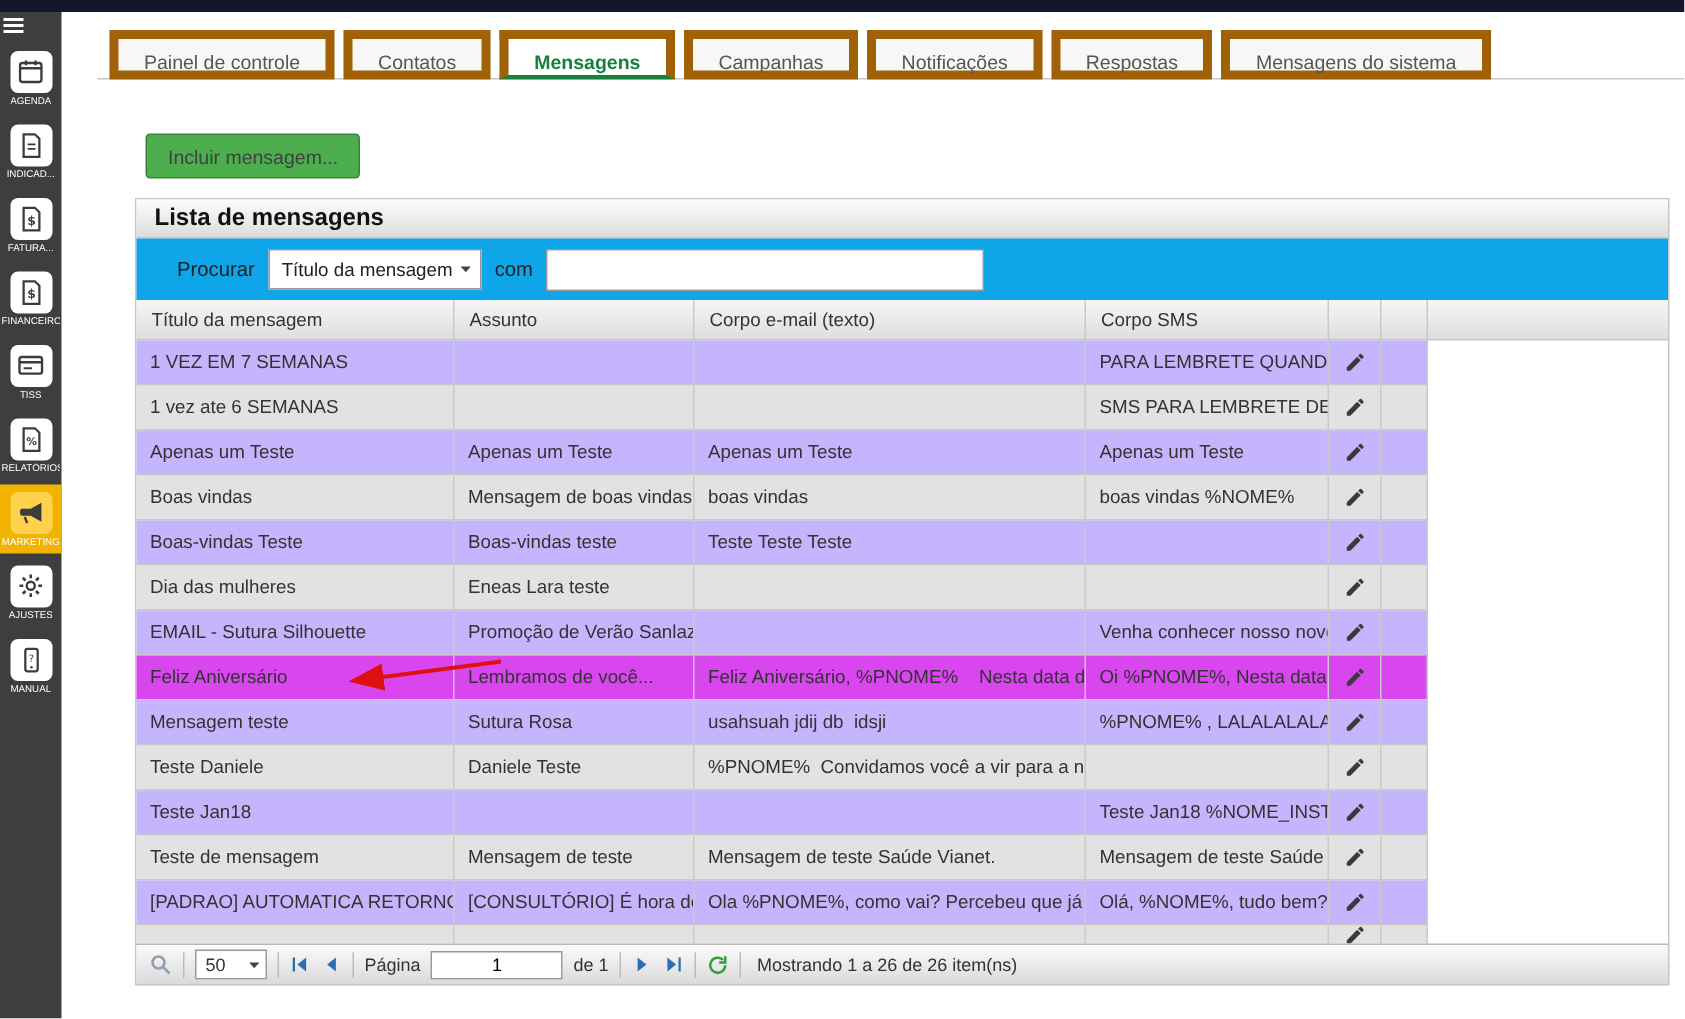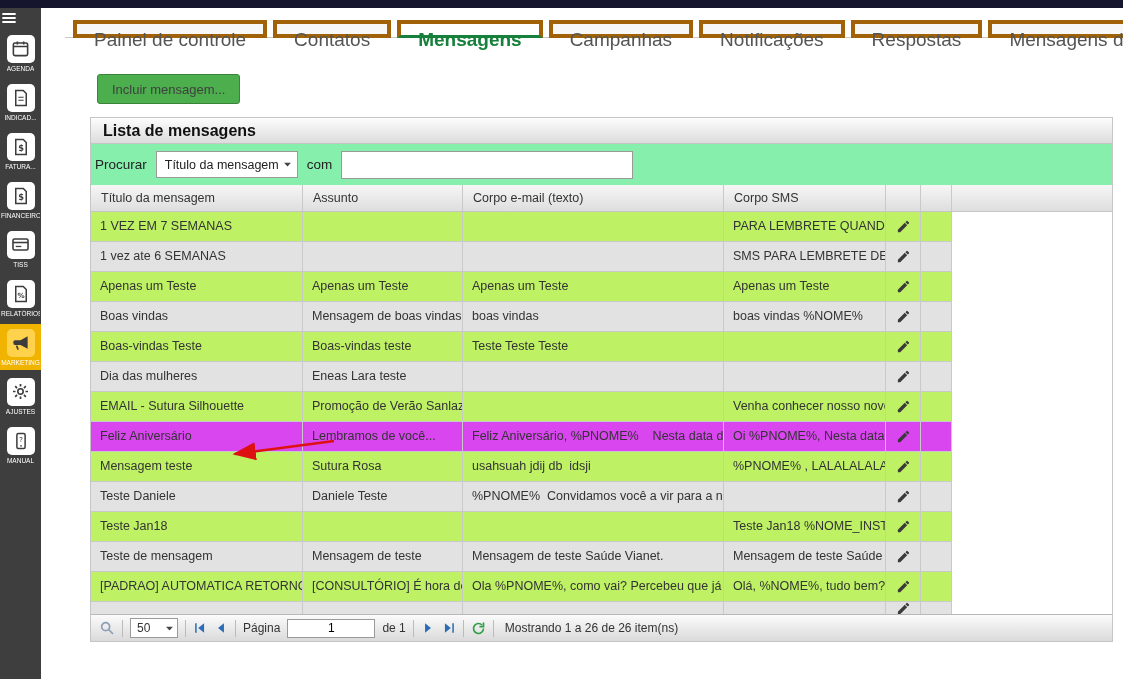--- a/index.html
+++ b/index.html
@@ -13,47 +13,47 @@
   .sb-menu { display:flex; justify-content:center; margin:0 auto 5px; width:18px; height:13px; cursor:pointer; }
   .sb-item { display:flex; flex-direction:column; align-items:center; padding:5px 0 4px; margin-bottom:3px; cursor:pointer; }
   .sb-icon { width:28px; height:28px; background:#fff; border-radius:5px; display:flex; align-items:center; justify-content:center; }
   .sb-label { font-size:6.5px; color:#fff; margin-top:2px; white-space:nowrap; overflow:hidden; max-width:39px; }
   .sb-item.active { background:#f0b400; width:41px; }
   .sb-item.active .sb-icon { background:#ffd24d; }
 
   .content { position:absolute; top:8px; left:65px; width:1058px; bottom:0; background:#fff; }
 
   .tabbar { display:flex; gap:6px; padding:12px 0 0 8px; border-bottom:1px solid #c8c8c8; align-items:flex-end; }
-  .tab { border:4px solid #a16207; background:#f7f7f7; padding:0 17px; height:18px; line-height:32px;
-         font-size:19px; color:#555; cursor:pointer; margin-bottom:-1px; white-space:nowrap; }
+  .tab { border:6px solid #a16207; background:#f7f7f7; padding:0 17px; height:33px; line-height:32px;
+         font-size:13px; color:#555; cursor:pointer; margin-bottom:-1px; white-space:nowrap; }
   .tab.active { background:#fff; color:#17803c; font-weight:bold; border-bottom:3px solid #17803c; }
 
   .btn-green { display:block; margin:36px 0 13px 32px; background:#4cae4c; border:1px solid #398439; color:#404040;
                font-size:13px; height:30px; padding:0 14px; border-radius:3px; cursor:pointer; font-family:inherit; }
 
   .panel { margin-left:25px; width:1023px; border:1px solid #c5c5c5; background:#fff; }
   .panel-header { height:26px; line-height:25px; background:linear-gradient(#fdfdfd,#dcdcdc);
                   border-bottom:1px solid #c5c5c5; font-weight:bold; font-size:16px; color:#111; padding-left:12px; }
 
-  .search-row { height:41px; background:#86efac; display:flex; align-items:center; padding-left:4px; gap:9px; }
+  .search-row { height:41px; background:#0ea5e9; display:flex; align-items:center; padding-left:27px; gap:9px; }
   .search-label, .search-conn { font-size:13.5px; color:#222; }
   .fake-select { height:27px; background:#fff; border:1px solid #9a9a9a; display:flex; align-items:center;
                  font-size:12.5px; color:#222; padding:0 5px 0 8px; width:142px; justify-content:space-between; cursor:pointer; }
   .search-input { height:28px; width:292px; border:1px solid #9a9a9a; font-size:13px; padding:0 6px; background:#fff; font-family:inherit; }
 
   .thead { display:flex; height:27px; background:linear-gradient(#f6f6f6,#dedede); border-bottom:1px solid #c5c5c5;
            font-size:12.5px; color:#333; }
   .hcell { line-height:26px; padding-left:10px; border-right:1px solid #c9c9c9; white-space:nowrap; overflow:hidden; }
   .w0{width:212px} .w1{width:160px} .w2{width:261px} .w3{width:162px} .wedit{width:35px} .wx{width:31px}
   .hfill { flex:1; border-right:none; }
 
   .trow { display:flex; width:861px; height:30px; border-bottom:1px solid #c9c9c9; cursor:pointer; }
   .cell { border-right:1px solid #c9c9c9; padding:0 9px; font-size:12.5px; color:#333; line-height:29px;
           white-space:pre; overflow:hidden; }
-  .trow.light { background:#bef264;justify-content:flex-end; }
+  .trow.light { background:#c4b5fd;justify-content:flex-end; }
   .trow.dark  { background:#e2e2e2; }
   .trow.hl    { background:#d946ef; }
   .trow.partial { height:12px; overflow:hidden; border-bottom:none; }
   .c-edit { display:flex; align-items:center; justify-content:center; padding:0; }
 
   .pager { height:27px; background:linear-gradient(#fbfbfb,#dadada); border-top:1px solid #b8b8b8;
            display:flex; align-items:center; font-size:12px; color:#333; padding:0 8px; gap:7px; }
   .picon { display:flex; align-items:center; cursor:pointer; }
   .pdiv { width:1px; height:17px; background:#bbb; }
   .psel { height:20px; border:1px solid #9a9a9a; background:#fff; display:flex; align-items:center;

